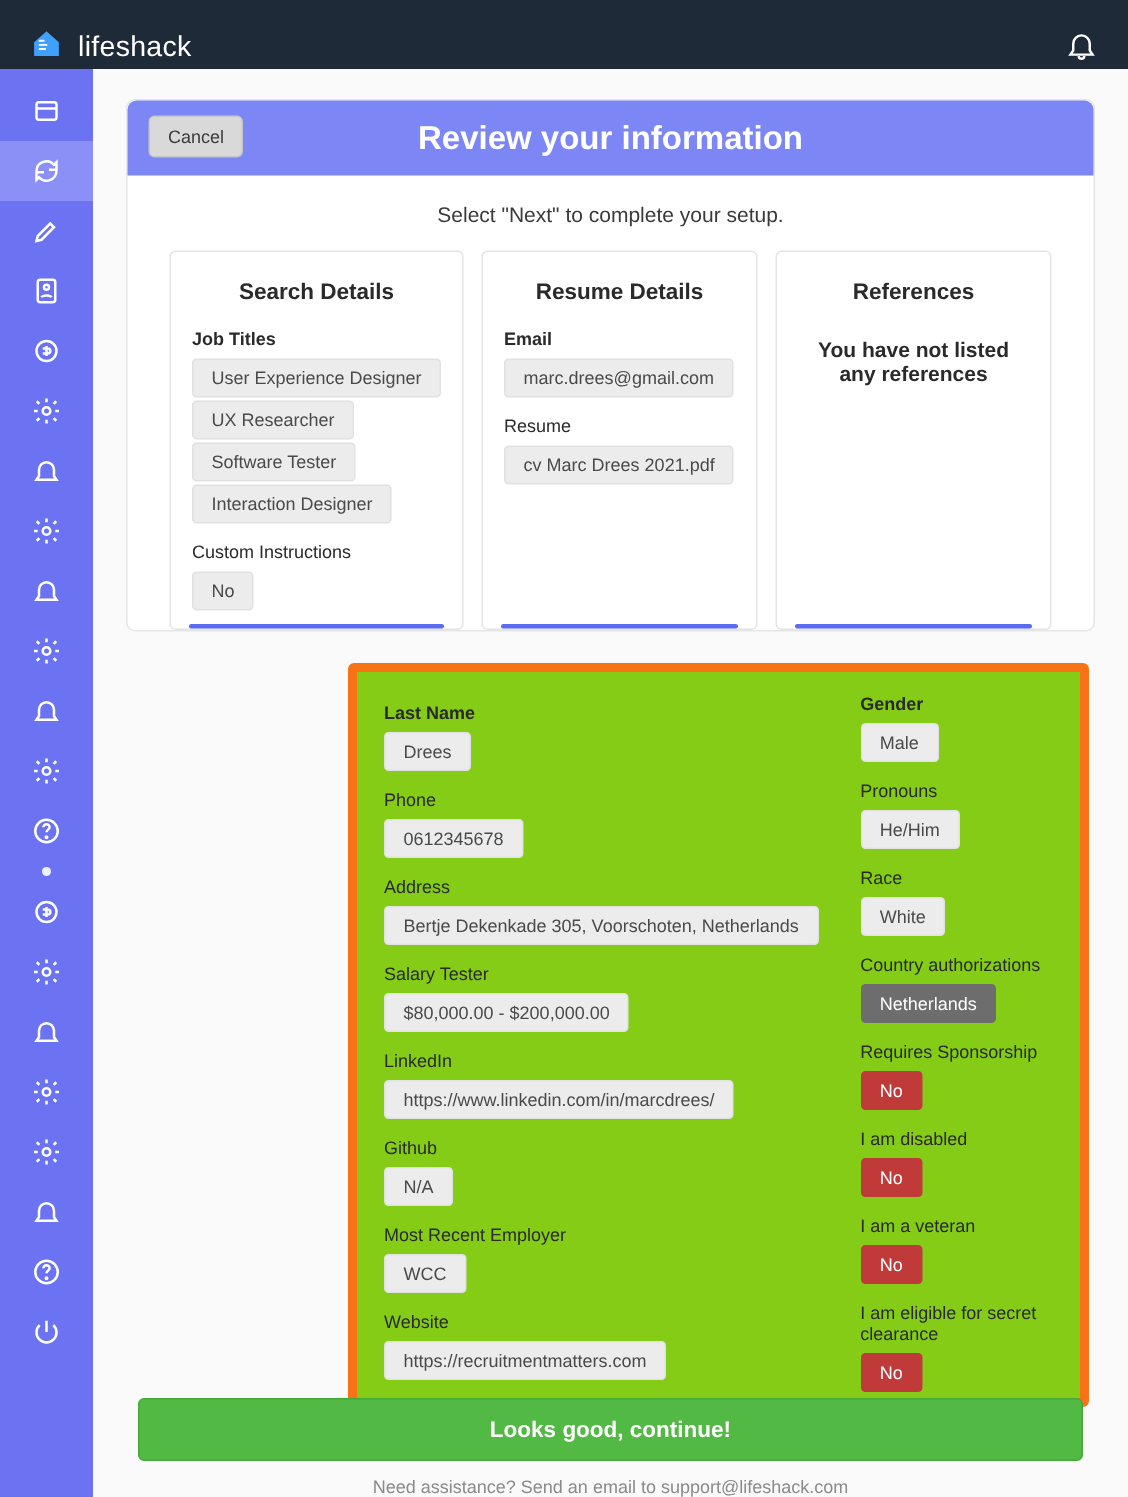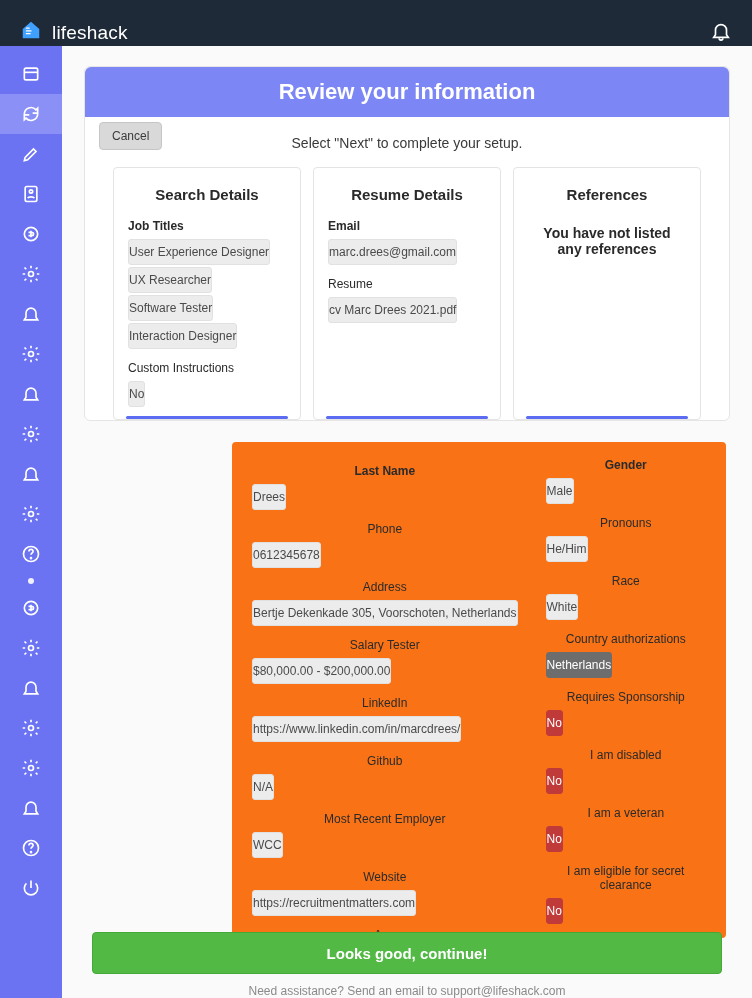--- a/index.html
+++ b/index.html
@@ -21,41 +21,41 @@
   .sidebar .item svg { width: 20px; height: 20px; stroke: #fff; fill: none; stroke-width: 2; }
   .sidebar .dot { width: 6px; height: 6px; border-radius: 50%; background: #fff; opacity: .9; }
 
   
   .main { flex: 1; background: #fafafa; position: relative; padding: 20px 22px 8px; overflow: hidden; }
 
   .page { background: #ffffff; border: 1px solid #e5e5e5; border-radius: 6px; overflow: visible; box-shadow: 0 0 0 rgba(0,0,0,0); }
 
   .page-header { background: #7c86f4; color: #fff; padding: 12px 14px; border-top-left-radius: 6px; border-top-right-radius: 6px; position: relative; }
   .page-header h1 { text-align: center; font-size: 22px; font-weight: 700; }
-  .cancel-btn { position: absolute; left: 14px; top: 10px; background: #d9d9d9; color: #3b3b3b; border: 1px solid #c6c6c6; border-radius: 4px; padding: 6px 12px; font-size: 12px; cursor: pointer; margin-top: 45px; }
+  .cancel-btn { position: absolute; left: 14px; top: 10px; background: #d9d9d9; color: #3b3b3b; border: 1px solid #c6c6c6; border-radius: 4px; padding: 6px 12px; font-size: 12px; cursor: pointer; }
 
   .subtitle { text-align: center; font-size: 14px; color: #3a3a3a; padding: 18px 0 16px; }
 
   
   .cards { display: flex; gap: 12px; padding: 0 28px 0; }
   .card { flex: 1; border: 1px solid #e4e4e4; border-radius: 4px; background: #fff; padding: 18px 14px 10px; position: relative; min-height: 216px; }
   .card h3 { text-align: center; font-size: 15px; font-weight: 700; margin-bottom: 16px; }
   .card .bottom-accent { position: absolute; left: 12px; right: 12px; bottom: 0; height: 3px; background: #5b6cf3; border-radius: 2px; }
 
   .label { font-size: 12px; font-weight: 700; color: #2a2a2a; margin: 6px 0 6px; }
   .value-label { font-size: 12px; font-weight: 400; color: #2a2a2a; margin: 12px 0 6px; }
   .chip-row { display: flex; flex-wrap: wrap; gap: 6px; margin-bottom: 2px; }
-  .chip { background: #ececec; border: 1px solid #e1e1e1; color: #4a4a4a; font-size: 12px; padding: 5px 0; border-radius: 3px; white-space: nowrap; }
+  .chip { background: #ececec; border: 1px solid #e1e1e1; color: #4a4a4a; font-size: 12px; padding: 5px 12px; border-radius: 3px; white-space: nowrap; }
   .chip.dark { background: #6d6d6d; color: #fff; border-color: #6d6d6d; }
   .chip.red { background: #c13a3a; color: #fff; border-color: #c13a3a; }
 
   .empty-refs { text-align: center; font-size: 14px; font-weight: 700; color: #2a2a2a; padding: 6px 10px; }
 
   
-  .details { position: absolute; left: 170px; right: 26px; top: 396px; bottom: 60px; background: #f97316; border: 2px solid #f97316; border-radius: 4px; padding: 14px 18px; overflow: hidden; text-align: center; }
+  .details { position: absolute; left: 170px; right: 26px; top: 396px; bottom: 60px; background: #84cc16; border: 6px solid #f97316; border-radius: 4px; padding: 14px 18px; overflow: hidden; }
   .details-grid { display: flex; gap: 28px; }
   .col { flex: 1; }
 
   
   .continue-bar { position: absolute; left: 30px; right: 30px; bottom: 24px; height: 42px; background: #53b945; color: #fff; border-radius: 4px; display: flex; align-items: center; justify-content: center; font-weight: 700; font-size: 15px; border: 1px solid #45a938; cursor: pointer; }
 
   .assist { position: absolute; left: 0; right: 0; bottom: 0px; text-align: center; font-size: 12px; color: #8a8a8a; }
 </style>
 </head>
 <body>

